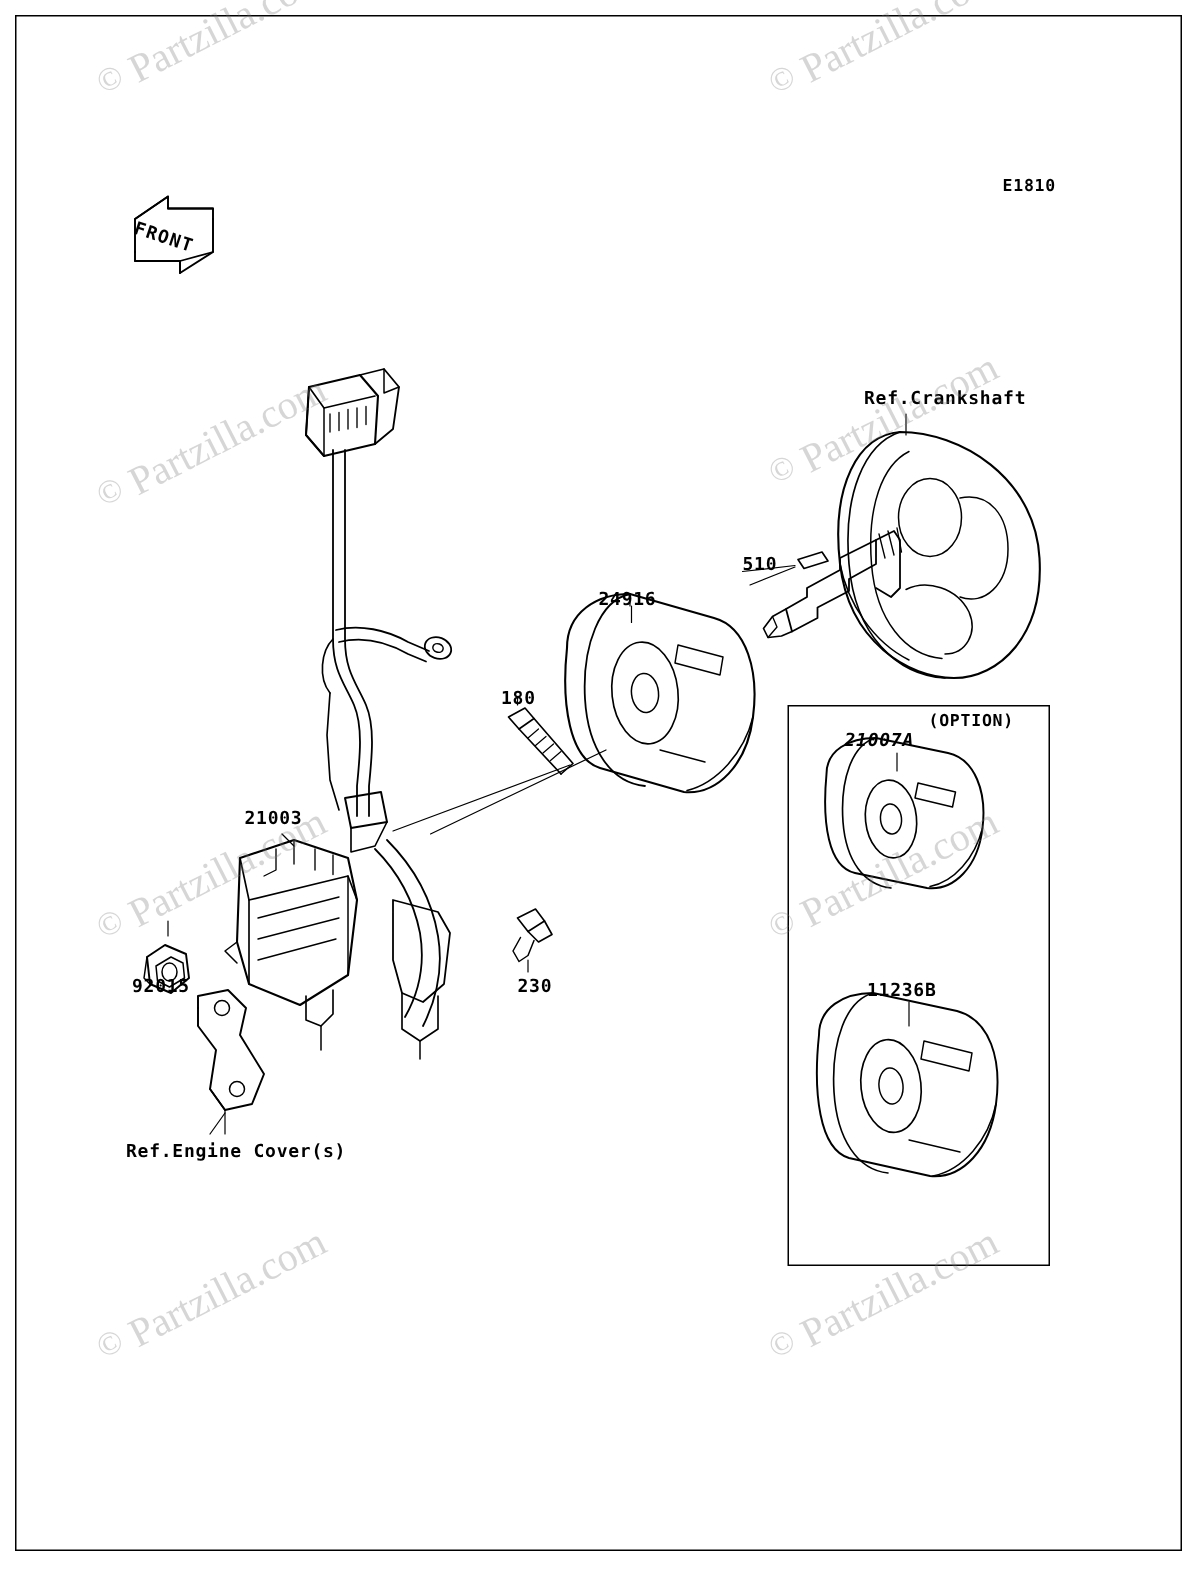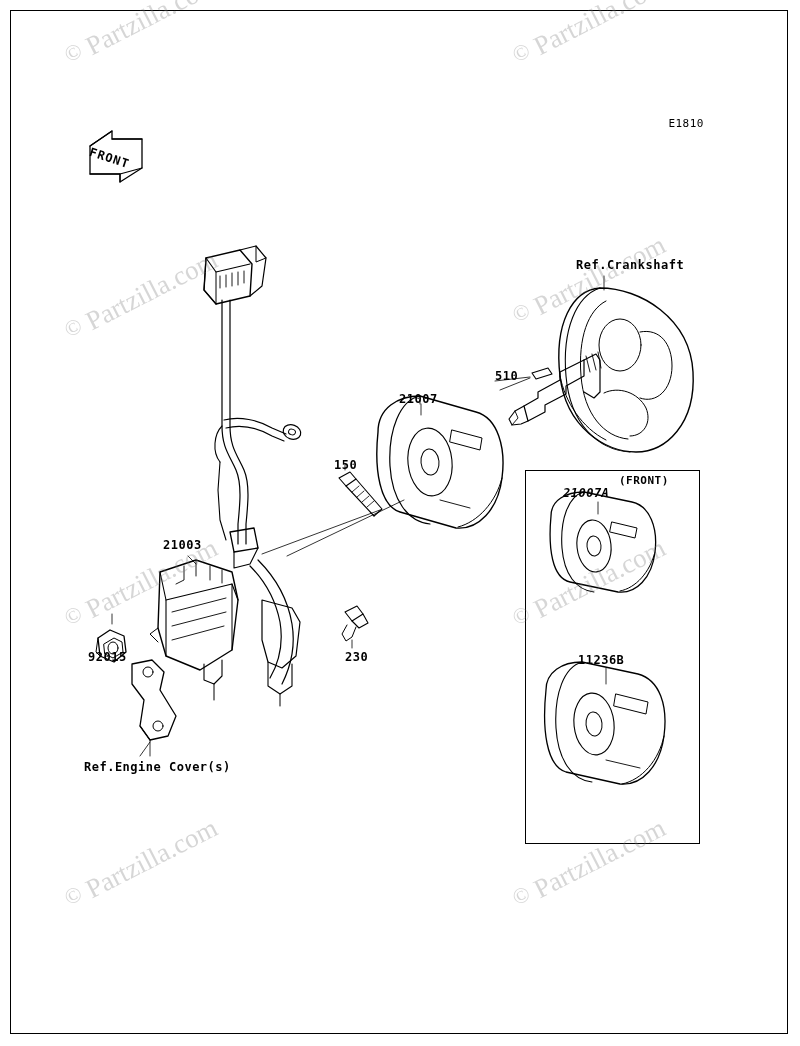--- a/index.html
+++ b/index.html
@@ -37,21 +37,21 @@
   }
   .label.small {
     font-size: 11px;
     font-weight: bold;
   }
   .diagram-code {
     position: absolute;
     right: 96px;
     top: 117px;
     font-size: 11px;
-    font-weight: normal;
+    font-weight: bold;
     letter-spacing: 0.5px;
   }
   
   .wm {
     position: absolute;
     color: rgba(120,120,120,0.30);
     font-family: "Liberation Serif", serif;
     font-size: 27px;
     transform: rotate(-27deg);
     transform-origin: left top;
@@ -256,30 +256,30 @@
         <path d="M606 760 L640 768" stroke-width="0.9"></path>
       </g>
 
     </g>
   </svg>
 
   <div class="option-box"></div>
 
   <div class="label" style="left:540px; top:258px;padding-left:36px;">Ref.Crankshaft</div>
   <div class="label" style="left:495px; top:369px;">510</div>
-  <div class="label" style="left:399px; top:392px;">21007</div>
-  <div class="label" style="left:334px; top:458px;">150</div>
+  <div class="label" style="left:399px; top:392px;">24916</div>
+  <div class="label" style="left:334px; top:458px;">180</div>
   <div class="label" style="left:163px; top:538px;">21003</div>
   <div class="label" style="left:88px; top:650px;text-align:right;">92015</div>
   <div class="label" style="left:345px; top:650px;">230</div>
   <div class="label" style="left:84px; top:760px;">Ref.Engine Cover(s)</div>
   <div class="label" style="left:563px; top:486px;font-style:italic;">21007A</div>
   <div class="label" style="left:578px; top:653px;">11236B</div>
 
-  <div class="label small" style="left:619px; top:474px;">(FRONT)</div>
+  <div class="label small" style="left:619px; top:474px;">(OPTION)</div>
 
   <div class="diagram-code">E1810</div>
 
   <div class="front-text">FRONT</div>
 
   <div class="wm" style="left:60px; top:45px;"><span class="c">©</span> <span>Partzilla.com</span></div>
   <div class="wm" style="left:508px; top:45px;"><span class="c">©</span> <span>Partzilla.com</span></div>
   <div class="wm" style="left:60px; top:320px;"><span class="c">©</span> <span>Partzilla.com</span></div>
   <div class="wm" style="left:508px; top:305px;"><span class="c">©</span> <span>Partzilla.com</span></div>
   <div class="wm" style="left:60px; top:608px;"><span class="c">©</span> <span>Partzilla.com</span></div>

